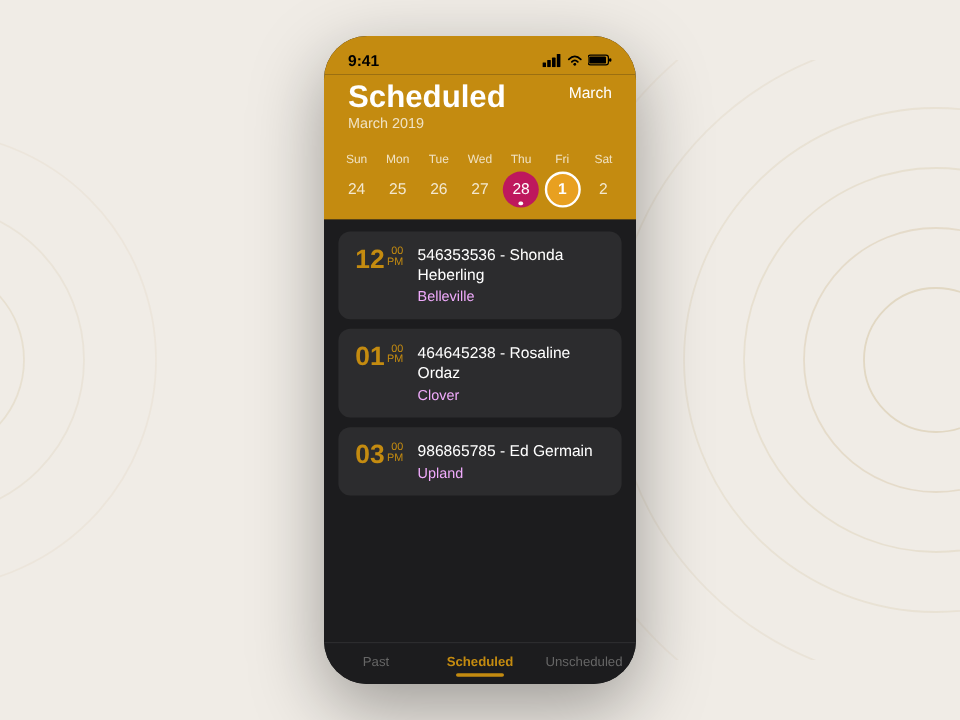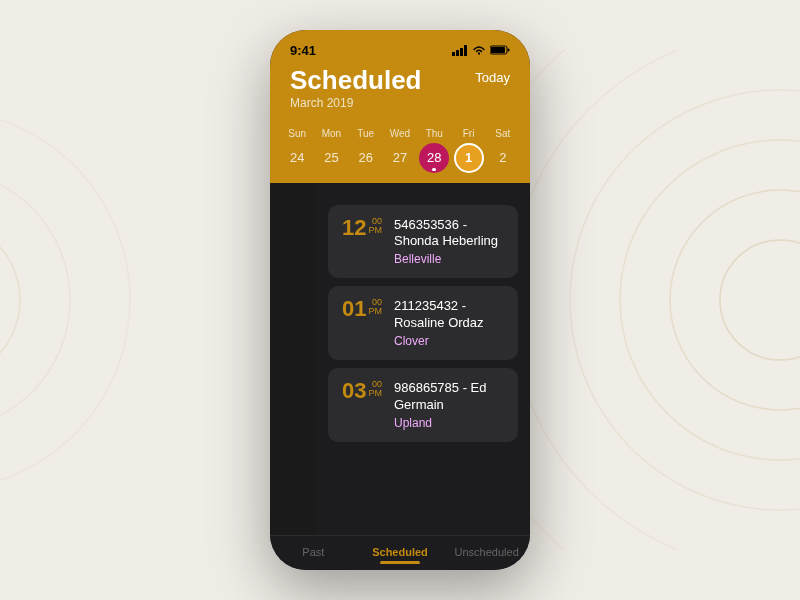--- a/index.html
+++ b/index.html
@@ -153,25 +153,24 @@
       bottom: 2px;
       left: 50%;
       transform: translateX(-50%);
     }
 
     
     .main-content {
       background: #1c1c1e;
       flex: 1;
       overflow: hidden;
-      padding: 22px 12px;
+      padding: 10px 12px;
       display: flex;
       flex-direction: column;
       gap: 8px;
-      margin-left: 46px;
     }
 
     
     .appt-card {
       background: #2c2c2e;
       border-radius: 10px;
       display: flex;
       align-items: stretch;
       padding: 12px 14px;
       gap: 12px;
@@ -311,21 +310,21 @@
       </svg>
     </div>
   </div>
 
   <div class="header">
     <div class="header-top">
       <div>
         <div class="header-title">Scheduled</div>
         <div class="header-subtitle">March 2019</div>
       </div>
-      <div class="today-btn">Today</div>
+      <div class="today-btn">March</div>
     </div>
   </div>
 
   <div class="week-strip">
     <div class="week-days-labels">
       <span class="day-label">Sun</span>
       <span class="day-label">Mon</span>
       <span class="day-label">Tue</span>
       <span class="day-label">Wed</span>
       <span class="day-label">Thu</span>
@@ -380,21 +379,21 @@
       <div class="appt-time">
         <div class="appt-time-inner">
           <span class="appt-hour">01</span>
           <div class="appt-ampm-min">
             <span class="appt-min">00</span>
             <span class="appt-ampm">PM</span>
           </div>
         </div>
       </div>
       <div class="appt-details">
-        <div class="appt-name">211235432 - Rosaline Ordaz</div>
+        <div class="appt-name">464645238 - Rosaline Ordaz</div>
         <div class="appt-location">Clover</div>
       </div>
     </div>
 
     <div class="appt-card">
       <div class="appt-time">
         <div class="appt-time-inner">
           <span class="appt-hour">03</span>
           <div class="appt-ampm-min">
             <span class="appt-min">00</span>

